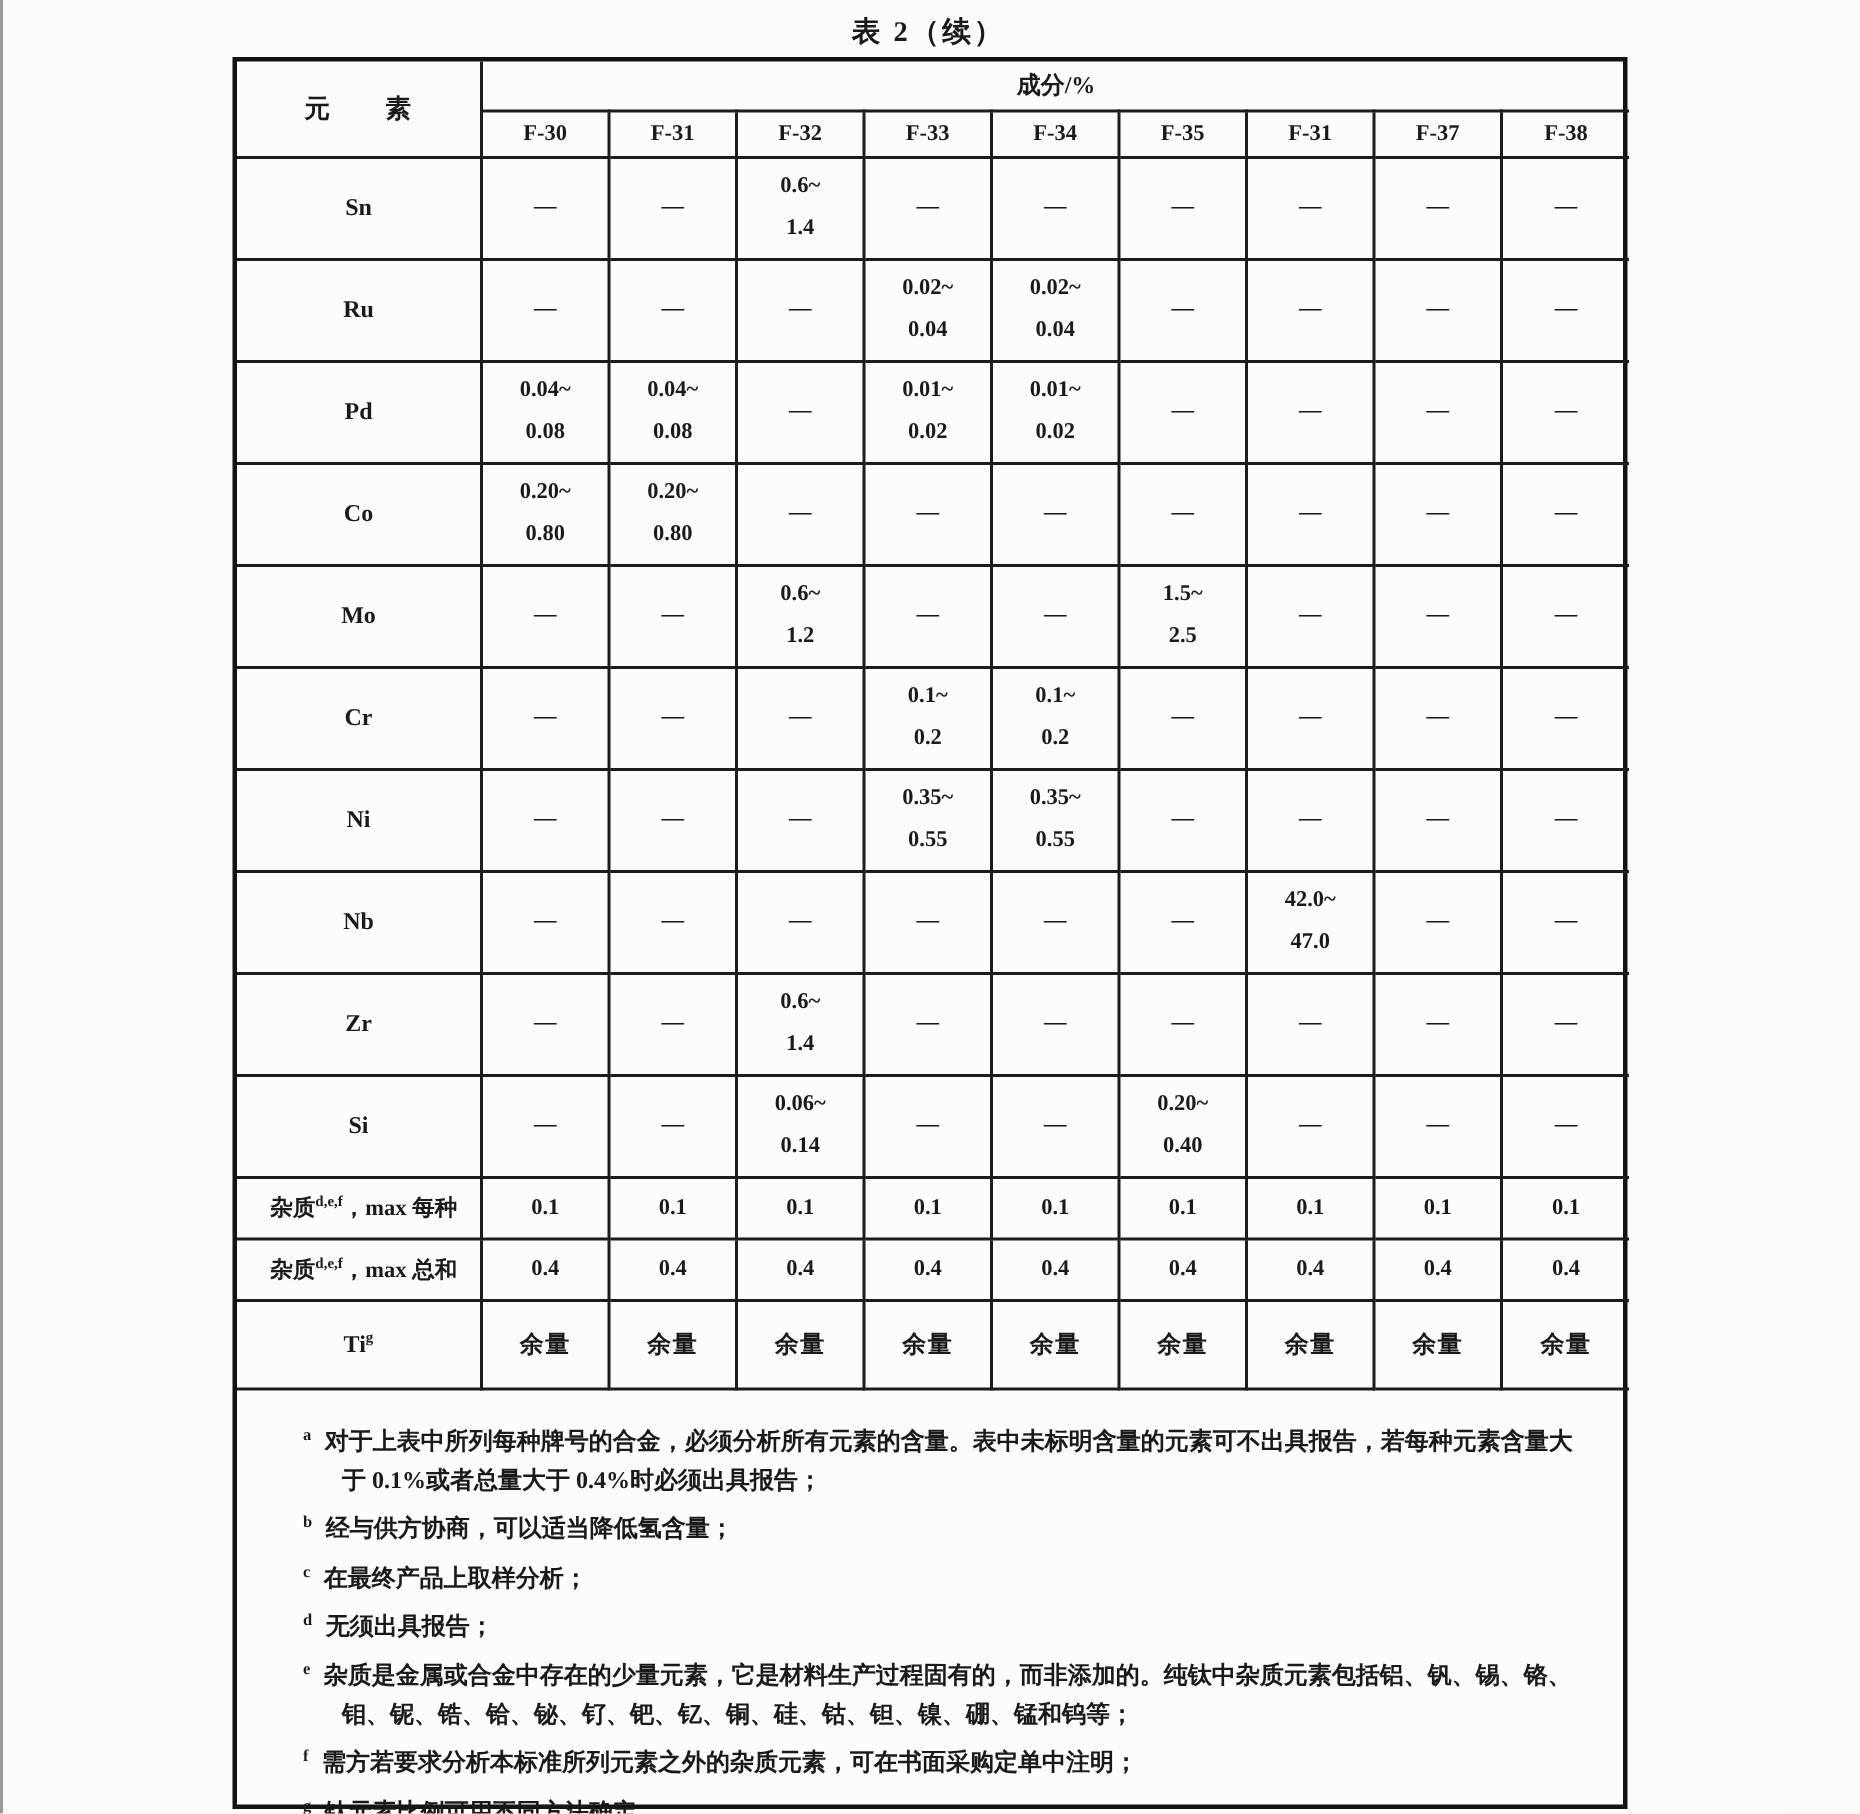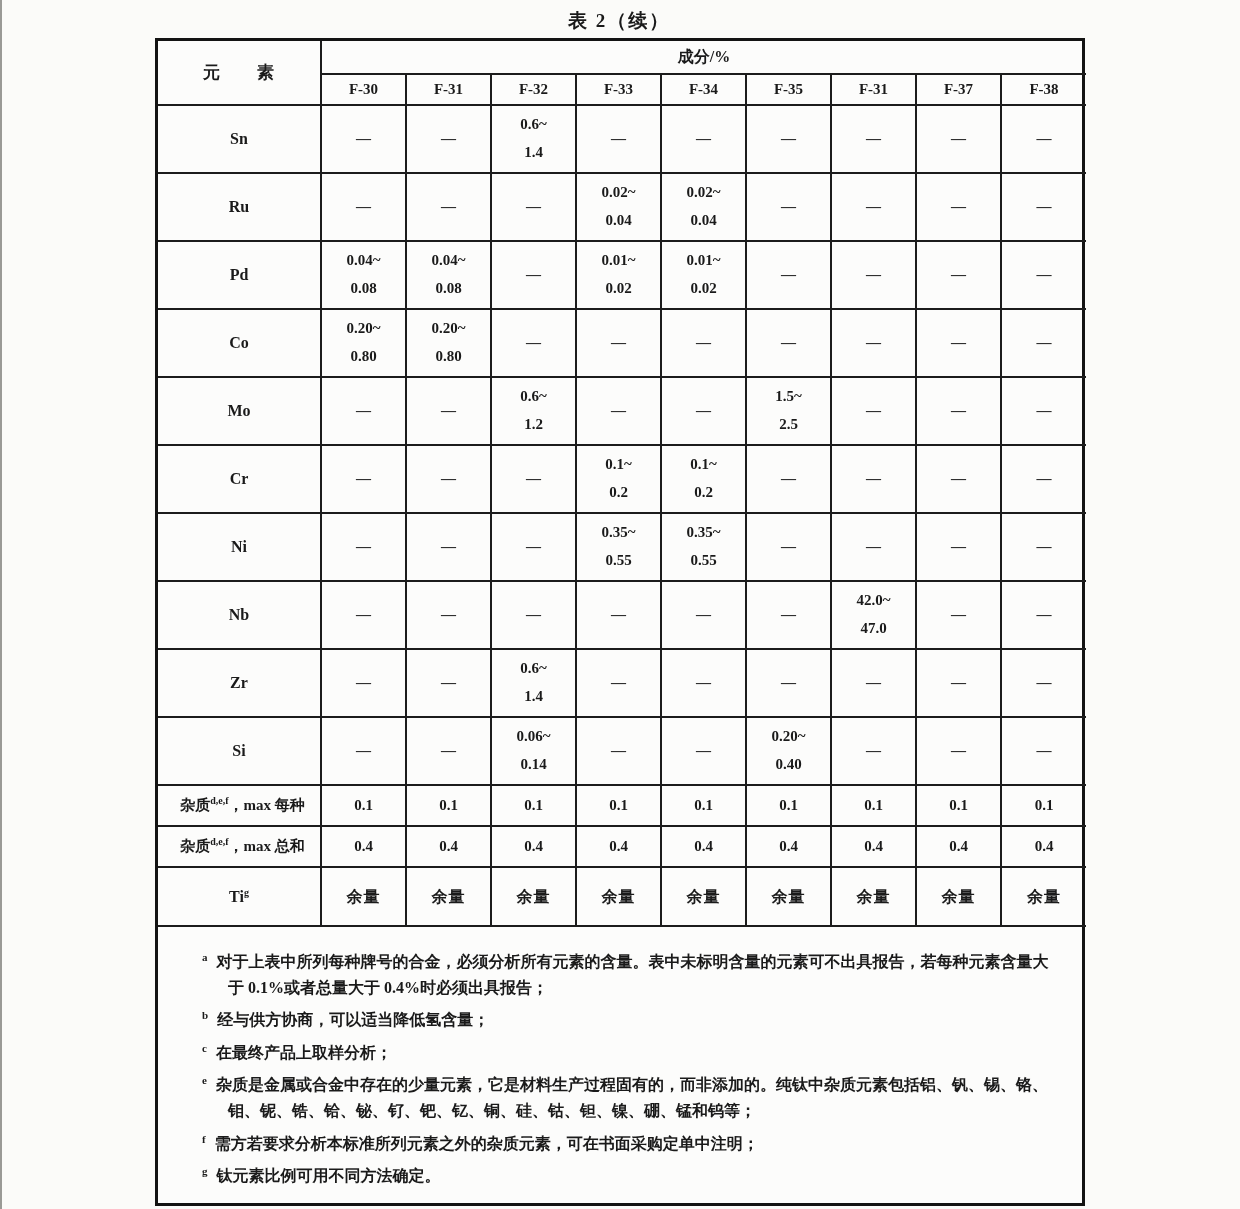--- a/index.html
+++ b/index.html
@@ -303,18 +303,19 @@
             <td class="val">余量</td>
             <td class="val">余量</td>
           </tr>
         </tbody>
       </table>
 
     <div class="footnotes" id="footnotes">
         <div class="fn"><sup class="fn-m">a</sup><span>对于上表中所列每种牌号的合金，必须分析所有元素的含量。表中未标明含量的元素可不出具报告，若每种元素含量大于 0.1%或者总量大于 0.4%时必须出具报告；</span></div>
         <div class="fn"><sup class="fn-m">b</sup><span>经与供方协商，可以适当降低氢含量；</span></div>
         <div class="fn"><sup class="fn-m">c</sup><span>在最终产品上取样分析；</span></div>
+        <div class="fn"><sup class="fn-m">d</sup><span>无须出具报告；</span></div>
         <div class="fn"><sup class="fn-m">e</sup><span>杂质是金属或合金中存在的少量元素，它是材料生产过程固有的，而非添加的。纯钛中杂质元素包括铝、钒、锡、铬、钼、铌、锆、铪、铋、钌、钯、钇、铜、硅、钴、钽、镍、硼、锰和钨等；</span></div>
         <div class="fn"><sup class="fn-m">f</sup><span>需方若要求分析本标准所列元素之外的杂质元素，可在书面采购定单中注明；</span></div>
         <div class="fn"><sup class="fn-m">g</sup><span>钛元素比例可用不同方法确定。</span></div>
       </div>
   </div>
 </div>
 
 </body></html>

